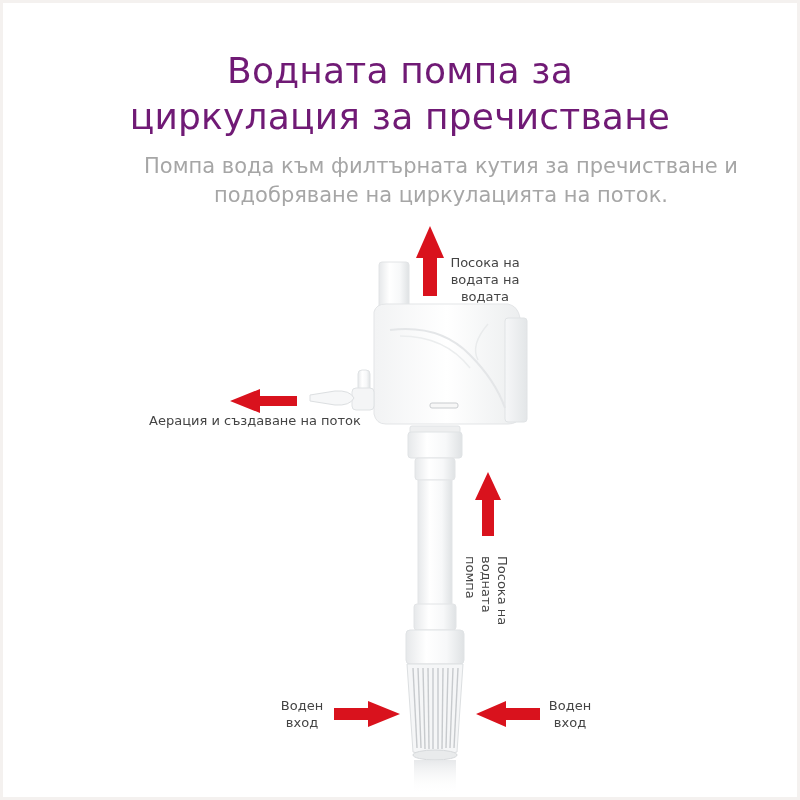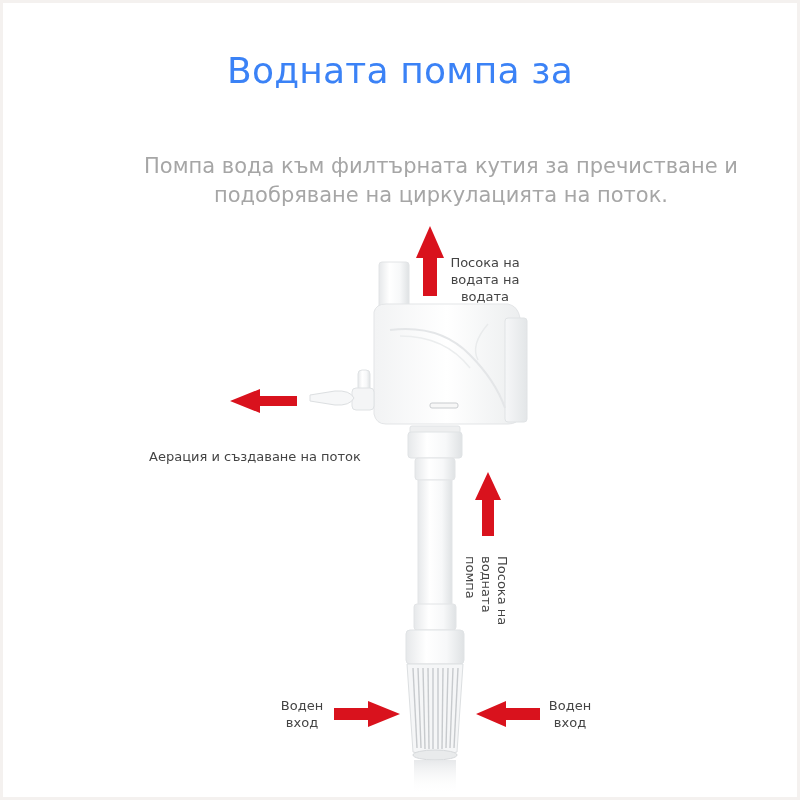--- a/index.html
+++ b/index.html
@@ -8,21 +8,21 @@
     background:#fdfdfd;
     font-family:"DejaVu Sans", sans-serif;
   }
   .frame {
     position:absolute; left:0; top:0; width:800px; height:800px;
     background:#ffffff;
     box-shadow: inset 0 0 0 3px #f4f1ef;
   }
   .title {
     position:absolute; left:0; top:48px; width:800px;
-    text-align:center; color:#3b82f6; font-size:36px; line-height:46px;
+    text-align:center; color:#701a75; font-size:36px; line-height:46px;
     letter-spacing:0.2px;
   }
   .subtitle {
     position:absolute; left:0; top:152px; width:800px;
     text-align:center; color:#a6a6a6; font-size:21px; line-height:29px;padding-left:41px;
   }
   .label {
     position:absolute; color:#444; font-size:13px; line-height:17px;
     text-align:center;
   }
@@ -32,20 +32,21 @@
   }
   svg.art { position:absolute; left:0; top:0; }
 </style>
 </head>
 <body>
 
 <div class="frame"></div>
 
 <div class="title">
   <div>Водната помпа за</div>
+  <div>циркулация за пречистване</div>
 </div>
 
 <div class="subtitle">
   <div>Помпа вода към филтърната кутия за пречистване и</div>
   <div>подобряване на циркулацията на поток.</div>
 </div>
 
 <svg class="art" width="800" height="800" viewBox="0 0 800 800">
   <defs>
     <linearGradient id="bodyG" x1="0" x2="1" y1="0" y2="0">
@@ -126,21 +127,21 @@
     <path d="M540 708 L506 708 L506 701 L476 714 L506 727 L506 720 L540 720 Z"></path>
   </g>
 </svg>
 
 <div class="label" style="left:446px; top:254px; width:78px;">
   <div>Посока на</div>
   <div>водата на</div>
   <div>водата</div>
 </div>
 
-<div class="label" style="left:130px; top:448px; width:250px;">Аерация и създаване на поток</div>
+<div class="label" style="left:130px; top:412px; width:250px;">Аерация и създаване на поток</div>
 
 <div class="vlabel" style="left:462px; top:556px; height:70px;">
   <div>Посока на</div>
   <div>водната</div>
   <div>помпа</div>
 </div>
 
 <div class="label" style="left:272px; top:697px; width:60px;">
   <div>Воден</div>
   <div>вход</div>

